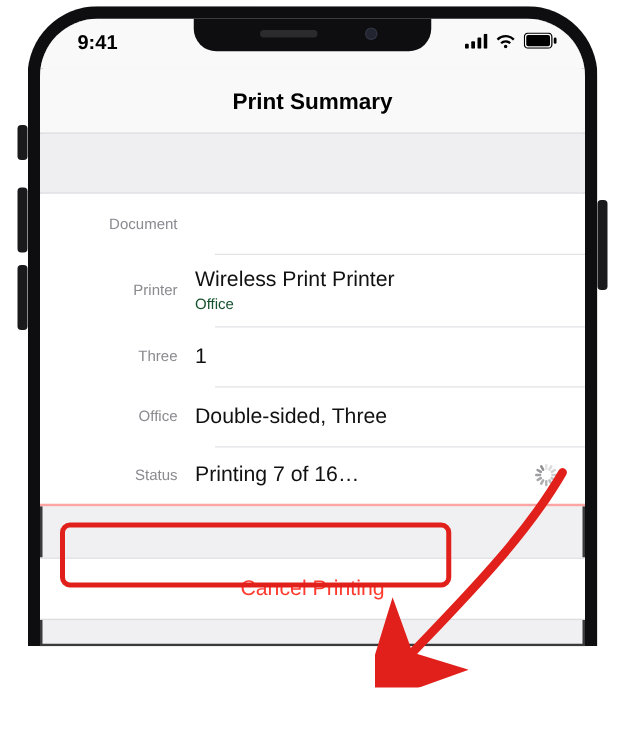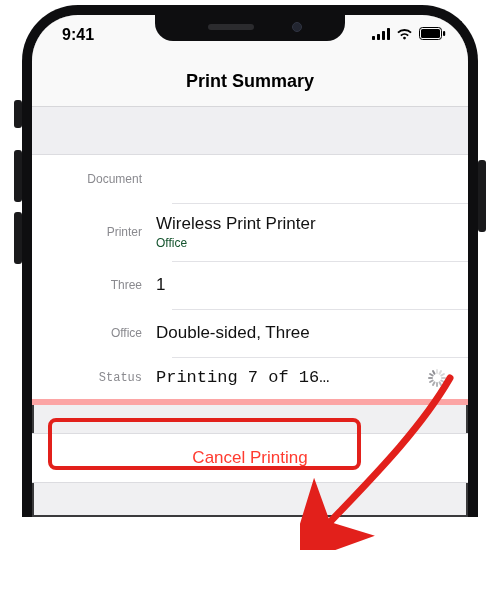--- a/index.html
+++ b/index.html
@@ -125,21 +125,21 @@
   .spinner span {
     position: absolute;
     left: 50%; top: 50%;
     width: 2px; height: 5px;
     background: #8e8e93;
     border-radius: 1px;
     transform-origin: 50% 9px;
   }
 
   .cancel-section {
-    margin-top: 28px;
+    margin-top: 41px;
     background: #fff;
     border-top: 1px solid #dcdce0;
     border-bottom: 1px solid #dcdce0;
   }
   .cancel-btn {
     width: 100%;
     text-align: center;
     padding: 14px 0;
     font-size: 17px;
     color: #ff3b30;
@@ -227,21 +227,21 @@
       </div>
     </div>
     <div class="row">
       <div class="label">Three</div>
       <div class="value">1</div>
     </div>
     <div class="row">
       <div class="label">Office</div>
       <div class="value">Double-sided, Three</div>
     </div>
-    <div class="row" style="border-bottom:6px solid #fca5a5;font-family:Liberation Mono, monospace;">
+    <div class="row" style="border-bottom:2px solid #fca5a5;">
       <div class="label">Status</div>
       <div class="value">Printing 7 of 16…</div>
       <div class="spinner" id="spinner">
           <span style="transform: translate(-50%, -9px) rotate(0deg); opacity: 0.25;"></span>
           <span style="transform: translate(-50%, -9px) rotate(30deg); opacity: 0.32;"></span>
           <span style="transform: translate(-50%, -9px) rotate(60deg); opacity: 0.39;"></span>
           <span style="transform: translate(-50%, -9px) rotate(90deg); opacity: 0.45;"></span>
           <span style="transform: translate(-50%, -9px) rotate(120deg); opacity: 0.52;"></span>
           <span style="transform: translate(-50%, -9px) rotate(150deg); opacity: 0.59;"></span>
           <span style="transform: translate(-50%, -9px) rotate(180deg); opacity: 0.66;"></span>

